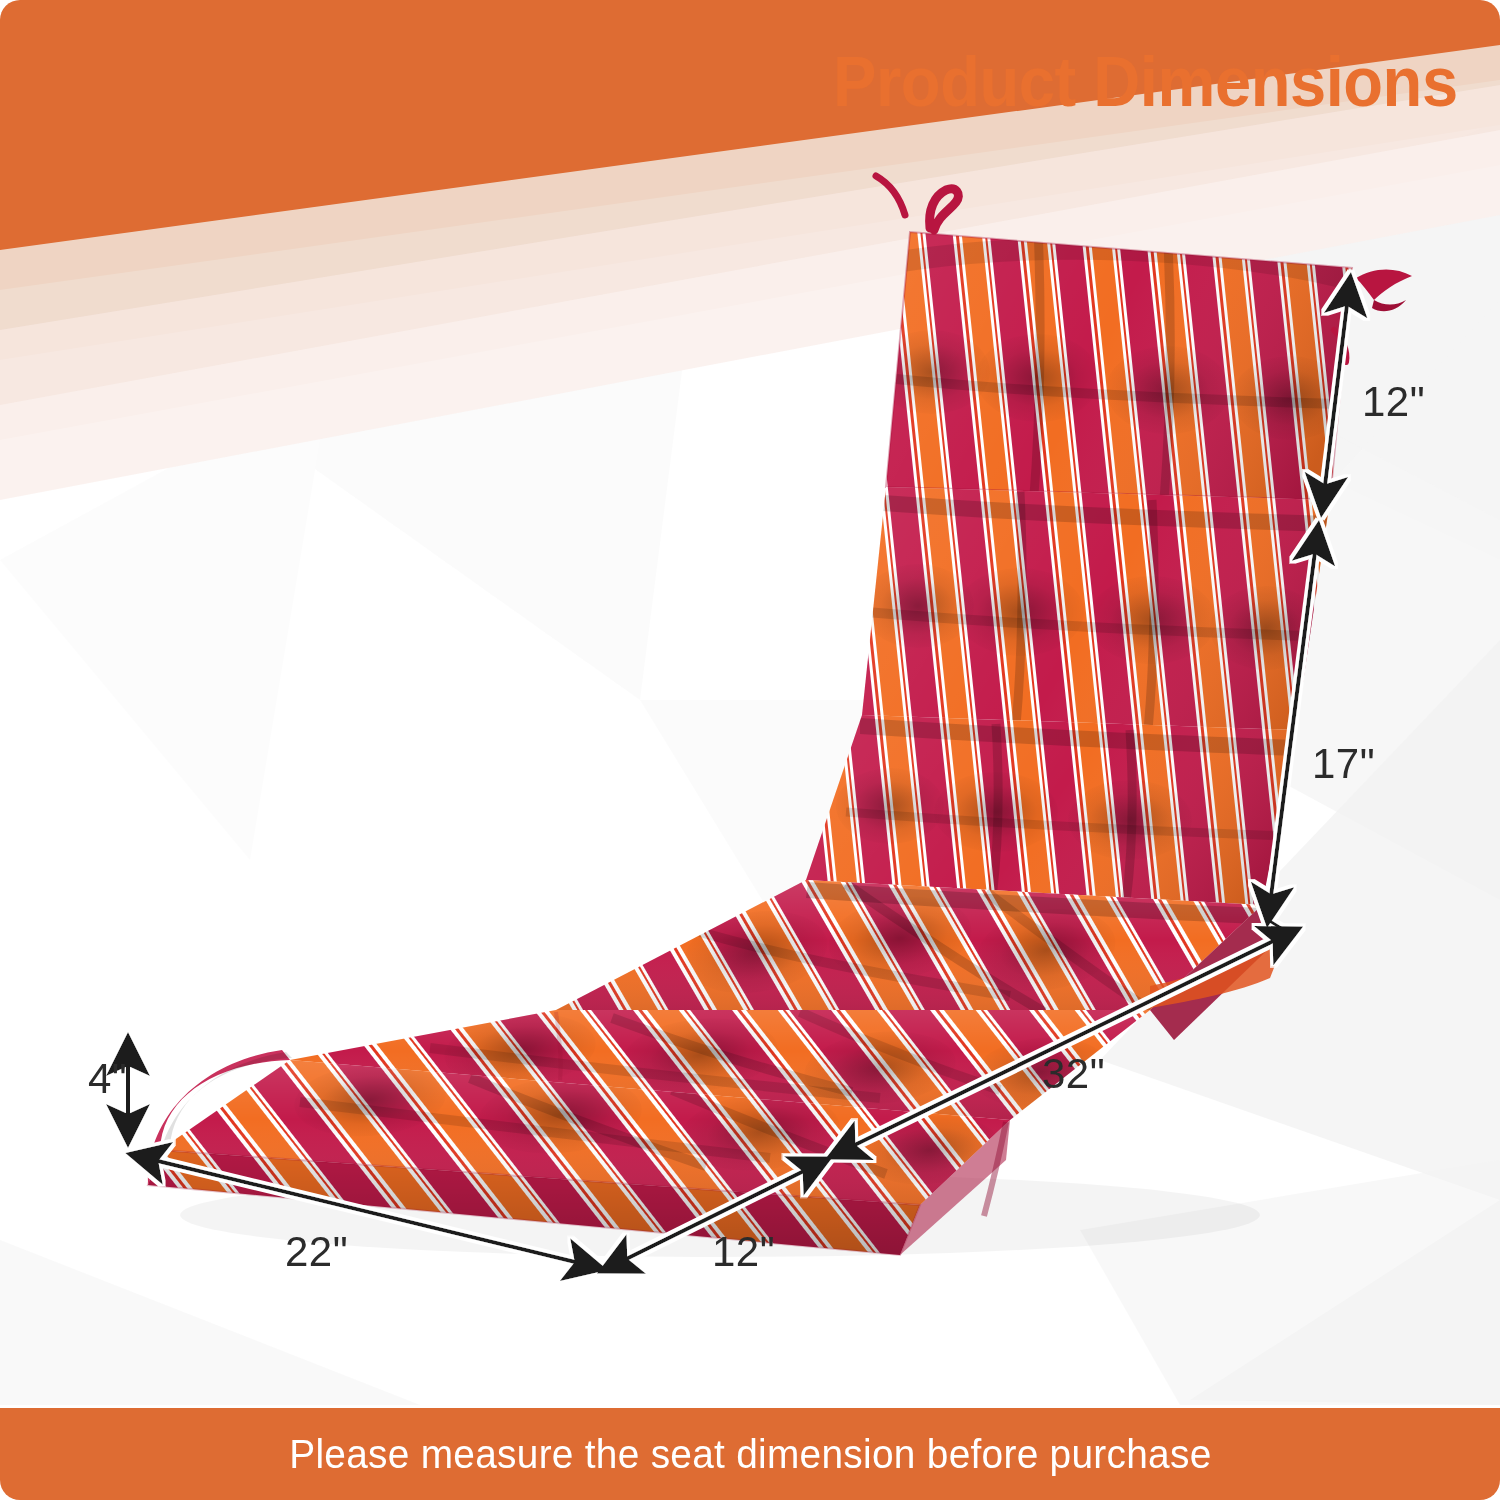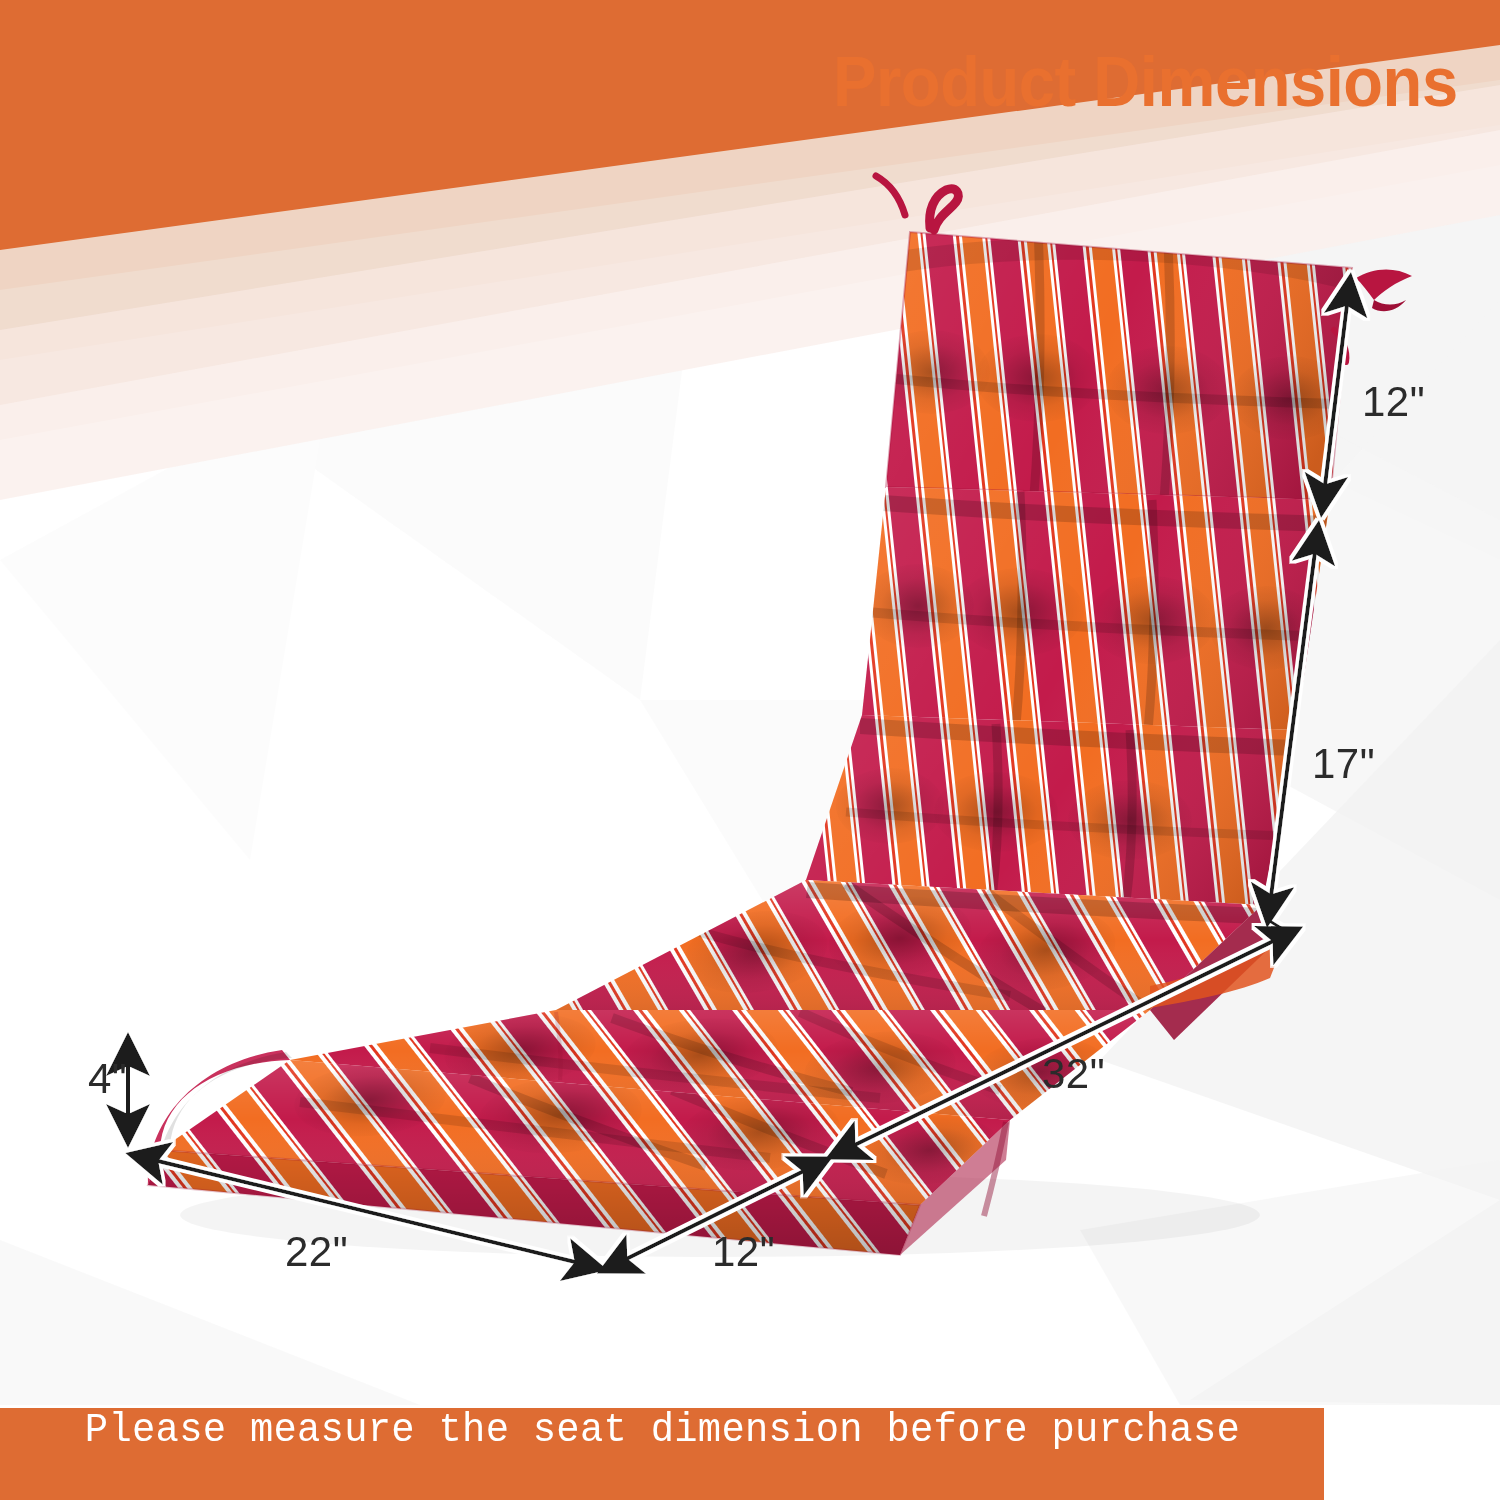--- a/index.html
+++ b/index.html
@@ -2,21 +2,21 @@
 <html><head>
 <meta charset="utf-8">
 <style>
   html,body{margin:0;padding:0;}
   body{
     width:1500px;height:1500px;
     background:#ffffff;
     font-family:"Liberation Sans", sans-serif;
     overflow:hidden;
   }
-  #stage{position:relative;width:1500px;height:1500px;overflow:hidden;background:#fefefe;}
+  #stage{position:relative;width:1500px;height:1500px;overflow:hidden;background:#fefefe;border-radius:20px;}
 
   
   .bg-layer{position:absolute;inset:0;}
 
   
   .top-orange{
     position:absolute;left:0;top:0;width:1500px;height:300px;
     background:#DE6C33;
     clip-path:polygon(0 0, 1500px 0, 1500px 80px, 0 290px);
   }
@@ -44,23 +44,23 @@
     font-size:70px;font-weight:bold;
     color:#E9702F;
     letter-spacing:-0.5px;
     font-family:"Liberation Sans", sans-serif;
     transform:scaleX(.93);transform-origin:right center;
     white-space:nowrap;
   }
 
   
   .bottom-band{
-    position:absolute;left:0;bottom:0;width:1324px;height:92px;
+    position:absolute;left:0;bottom:0;width:1500px;height:92px;
     background:#DE6C33;
-    display:flex;justify-content:center;font-family:Liberation Mono, monospace;
+    display:flex;align-items:center;justify-content:center;
   }
   .bottom-text{
     color:#ffffff;font-size:40px;font-weight:400;
     letter-spacing:.3px;white-space:nowrap;
     transform:scaleX(.97);
   }
 
   
   #product{position:absolute;left:0;top:0;width:1500px;height:1500px;}
 

